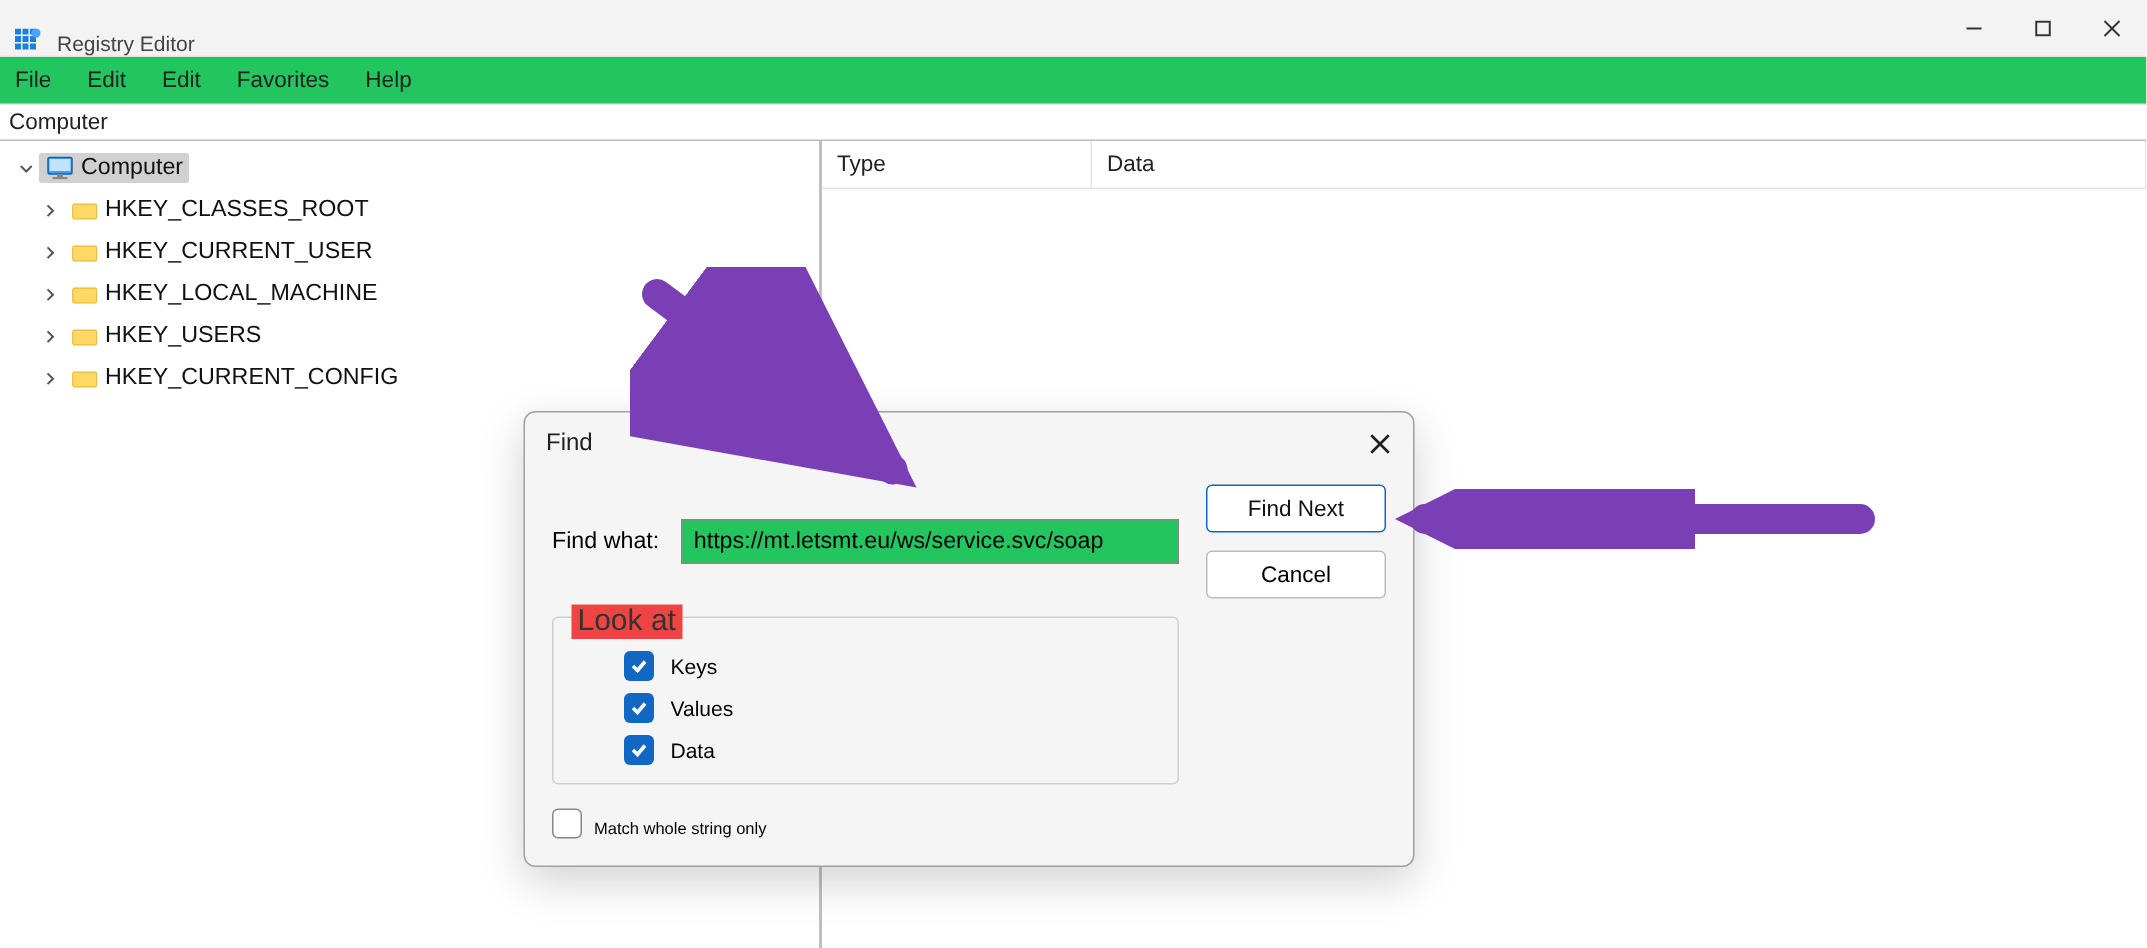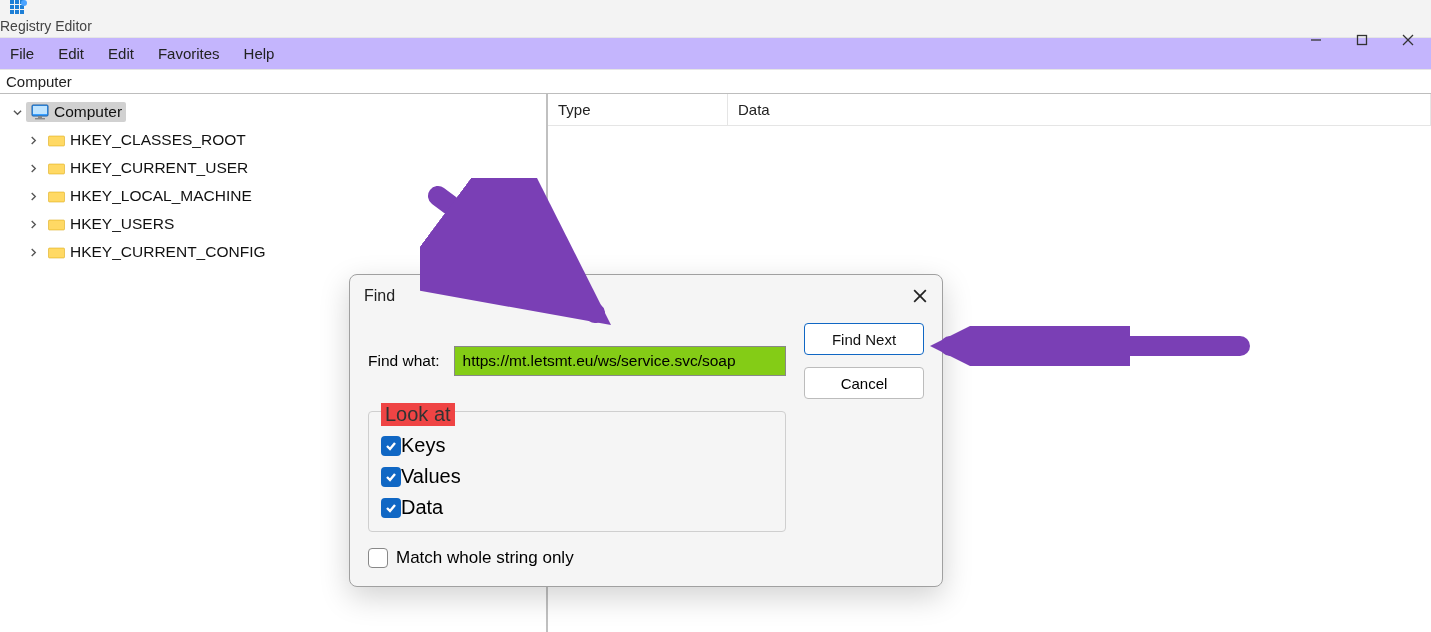--- a/index.html
+++ b/index.html
@@ -1,30 +1,30 @@
 <!DOCTYPE html>
 <html><head>
   <meta charset="utf-8">
   <style>
     * { margin: 0; padding: 0; box-sizing: border-box; font-family: 'Segoe UI', Tahoma, sans-serif; user-select: none; }
     body { width: 1431px; height: 632px; background: #fff; overflow: hidden; position: relative; }
 
     
-    .titlebar { height: 38px; display: flex; align-items: flex-start; background: #f3f3f3; border-bottom: 1px solid #e5e5e5; flex-direction: column; }
+    .titlebar { height: 38px; display: flex; align-items: flex-end; background: #f3f3f3; border-bottom: 1px solid #e5e5e5; }
     .titlebar .app-icon { width: 18px; height: 18px; margin: 0 10px 0 10px; display: inline-flex; }
     .titlebar .title-text { color: #444; font-size: 14px; }
     .window-controls { margin-left: auto; display: flex; align-items: center; height: 100%; }
     .window-controls .ctl { width: 46px; height: 100%; display: flex; align-items: center; justify-content: center; color: #333; }
     .window-controls .ctl svg { stroke: #333; }
 
     
     .appicon-svg rect { fill: #1e7fd6; }
 
     
-    .menubar { height: 32px; background: #c4b5fd; display: flex; align-items: stretch; border-bottom: 1px solid #e5e5e5; }
+    .menubar { height: 32px; background: #22c55e; display: flex; align-items: stretch; border-bottom: 1px solid #e5e5e5; }
     .menubar .mitem { padding: 0 12px; font-size: 15px; color: #222; display: flex; align-items: center; }
     .menubar .mitem:first-child { padding-left: 10px; }
 
     
     .addressbar { height: 24px; border-bottom: 1px solid #bdbdbd; display: flex; align-items: center; padding-left: 6px; font-size: 15px; color: #222; }
 
     
     .panes { display: flex; height: calc(100% - 38px - 32px - 24px); position: relative; }
     .tree-pane { width: 548px; border-right: 2px solid #c0c0c0; overflow: auto; padding-top: 4px; }
     .right-pane { flex: 1; display: flex; flex-direction: column; }
@@ -53,32 +53,32 @@
 
     
     .backdrop { position: absolute; left: 0; top: 0; width: 100%; height: 100%; pointer-events: none; }
     .dialog { position: absolute; left: 349px; top: 274px; width: 594px; background: #f5f5f5; border: 1px solid #a0a0a0; border-radius: 8px; box-shadow: 0 10px 30px rgba(0,0,0,0.18); pointer-events: auto; }
     .dialog-titlebar { height: 42px; display: flex; align-items: center; padding: 0 6px 0 14px; }
     .dialog-titlebar .dtitle { font-size: 16px; color: #222; }
     .dialog-close { margin-left: auto; width: 32px; height: 32px; display: flex; align-items: center; justify-content: center; }
     .dialog-body { padding: 6px 18px 18px 18px; display: grid; grid-template-columns: 1fr 120px; column-gap: 18px; row-gap: 16px; }
     .findrow-left { display: flex; align-items: center; gap: 14px; }
     .findlabel { font-size: 15.5px; white-space: nowrap; text-align: right; }
-    .findinput { flex: 1; height: 30px; border: 1px solid #888; background: #84cc16; padding: 0 8px; font-size: 15.5px; outline: 2px solid transparent; }
+    .findinput { flex: 1; height: 30px; border: 1px solid #888; background: #22c55e; padding: 0 8px; font-size: 15.5px; outline: 2px solid transparent; }
     .btn-col { display: flex; flex-direction: column; gap: 12px; }
     .dlg-btn { height: 32px; border: 1px solid #bcbcbc; background: #fff; border-radius: 4px; font-size: 15px; display: flex; align-items: center; justify-content: center; cursor: pointer; }
     .dlg-btn.primary { border: 1.5px solid #1067c4; color: #111; }
     .group { border: 1px solid #cfcfcf; border-radius: 4px; padding: 8px 12px 12px 12px; grid-column: 1; display: flex; flex-direction: column; gap: 8px; margin-top: -4px; background: #f5f5f5; }
     .group .legend { font-size: 20px; color: #333; margin-top: -17px; background: #ef4444; width: fit-content; padding: 0 4px; }
-    .checkrow { display: flex; align-items: center; gap: 0; font-size: 20px; }
+    .checkrow { display: flex; align-items: center; gap: 11px; font-size: 14px; margin-left: 35px; }
     .chk { width: 20px; height: 20px; border-radius: 4px; display: inline-flex; align-items: center; justify-content: center; }
     .chk.checked { background: #1067c4; border: none; }
     .chk.checked svg { stroke: #fff; stroke-width: 2.4; fill: none; }
     .chk.unchecked { background: #fff; border: 1px solid #888; }
-    .standalone-chk { grid-column: 1; display: flex; align-items: flex-end; gap: 8px; font-size: 17px; }
+    .standalone-chk { grid-column: 1; display: flex; align-items: flex-end; gap: 8px; font-size: 11px; }
 
     
     .arrow { position: absolute; pointer-events: none; }
   </style>
 </head>
 <body>
 
 <div class="titlebar">
   <span class="app-icon">
     <svg class="appicon-svg" viewBox="0 0 18 18">

